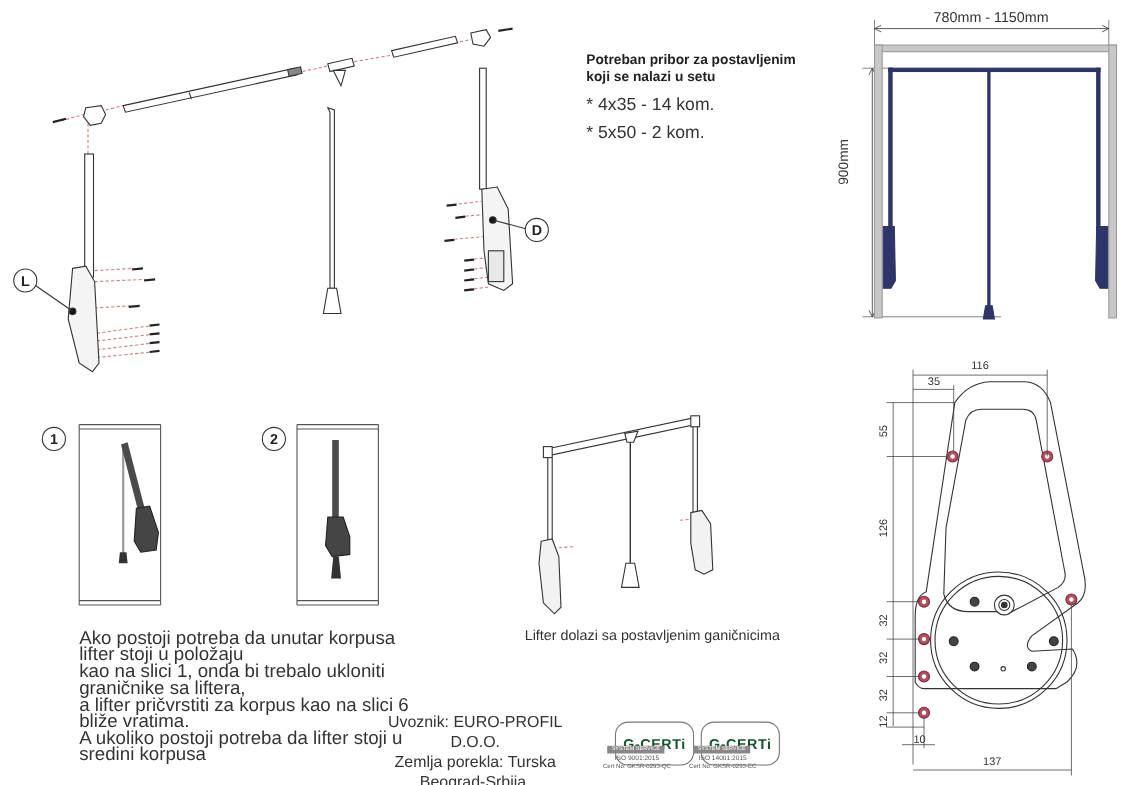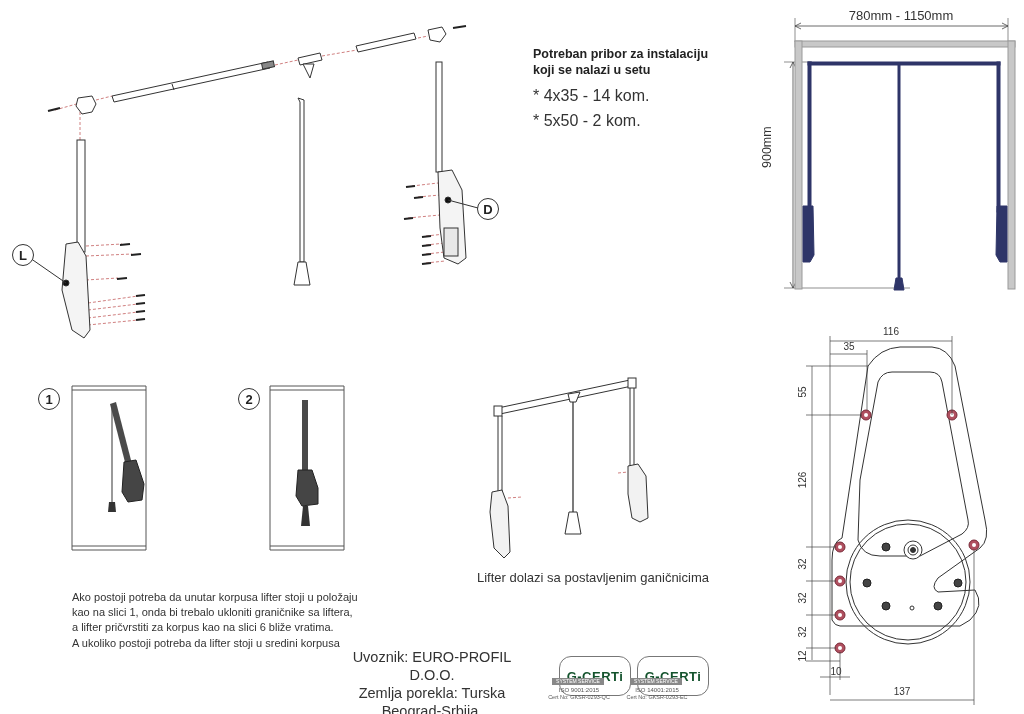--- a/index.html
+++ b/index.html
@@ -2,21 +2,21 @@
 <html><head>
 <meta charset="utf-8">
 <style>
   html, body { margin:0; padding:0; background:#ffffff; }
   body { width:1024px; height:714px; position:relative; overflow:hidden; font-family:"Liberation Sans", sans-serif; color:#2a2a2a; }
   .abs { position:absolute; }
   svg { position:absolute; overflow:visible; }
   .kit-title { left:533px; top:46px; font-size:12.5px; font-weight:bold; line-height:16px; color:#222; }
   .kit-item { font-size:16px; color:#333; }
   .dimtxt { font-family:"Liberation Sans", sans-serif; fill:#333; }
-  .note { left:72px; top:590px; font-size:11px; line-height:15.2px; color:#333; width:300px; }
+  .note { left:72px; top:572px; font-size:17px; line-height:15.2px; color:#333; width:300px; }
   .caption { left:477px; top:570px; font-size:13px; color:#333; }
   .footer { left:342px; top:648px; width:180px; text-align:center; font-size:14.5px; line-height:18px; color:#333; }
   .cert { width:78px; height:52px; }
   .cert-pill { position:absolute; left:19px; top:0; width:72px; height:40px; border:1.5px solid #777; border-radius:12px; box-sizing:border-box; display:flex; align-items:center; justify-content:center; font-weight:bold; font-size:13px; color:#14532d; letter-spacing:0.5px; background:#fff; }
   .cert-bar { position:absolute; left:12px; top:22px; width:52px; height:7px; background:#888; color:#fff; font-size:5px; text-align:center; line-height:7px; }
   .cert-l1 { position:absolute; left:0; top:31px; width:78px; text-align:center; font-size:6px; color:#555; }
   .cert-l2 { position:absolute; left:0; top:38px; width:78px; text-align:center; font-size:5.5px; color:#555; }
   .badge { width:22px; height:22px; border:1.3px solid #333; border-radius:50%; box-sizing:border-box; display:flex; align-items:center; justify-content:center; font-weight:bold; font-size:13px; background:#fff; color:#222; }
 </style>
 </head>
@@ -95,21 +95,21 @@
     <circle cx="66" cy="283" r="3" fill="#111"></circle>
     <circle cx="448" cy="200" r="3" fill="#111"></circle>
     <line x1="66" y1="283" x2="30" y2="258" stroke="#333"></line>
     <line x1="448" y1="200" x2="478" y2="208" stroke="#333"></line>
   </g>
 </svg>
 <div class="abs badge" style="left:12px;top:244px;">L</div>
 <div class="abs badge" style="left:477px;top:198px;">D</div>
 
 <div class="abs kit-title">
-  <div>Potreban pribor za instalaciju</div>
+  <div>Potreban pribor za postavljenim</div>
   <div>koji se nalazi u setu</div>
 </div>
 <div class="abs kit-item" style="left:533px;top:87px;">* 4x35 - 14 kom.</div>
 <div class="abs kit-item" style="left:533px;top:112px;">* 5x50 - 2 kom.</div>
 
 <svg width="240" height="300" style="left:770px;top:0;">
 
   <line x1="25" y1="26" x2="238" y2="26" stroke="#444" stroke-width="0.8"></line>
   <path d="M25,26 l6,-3 M25,26 l6,3 M238,26 l-6,-3 M238,26 l-6,3" stroke="#444" stroke-width="0.8"></path>
   <line x1="25" y1="18" x2="25" y2="42" stroke="#444" stroke-width="0.6"></line>

